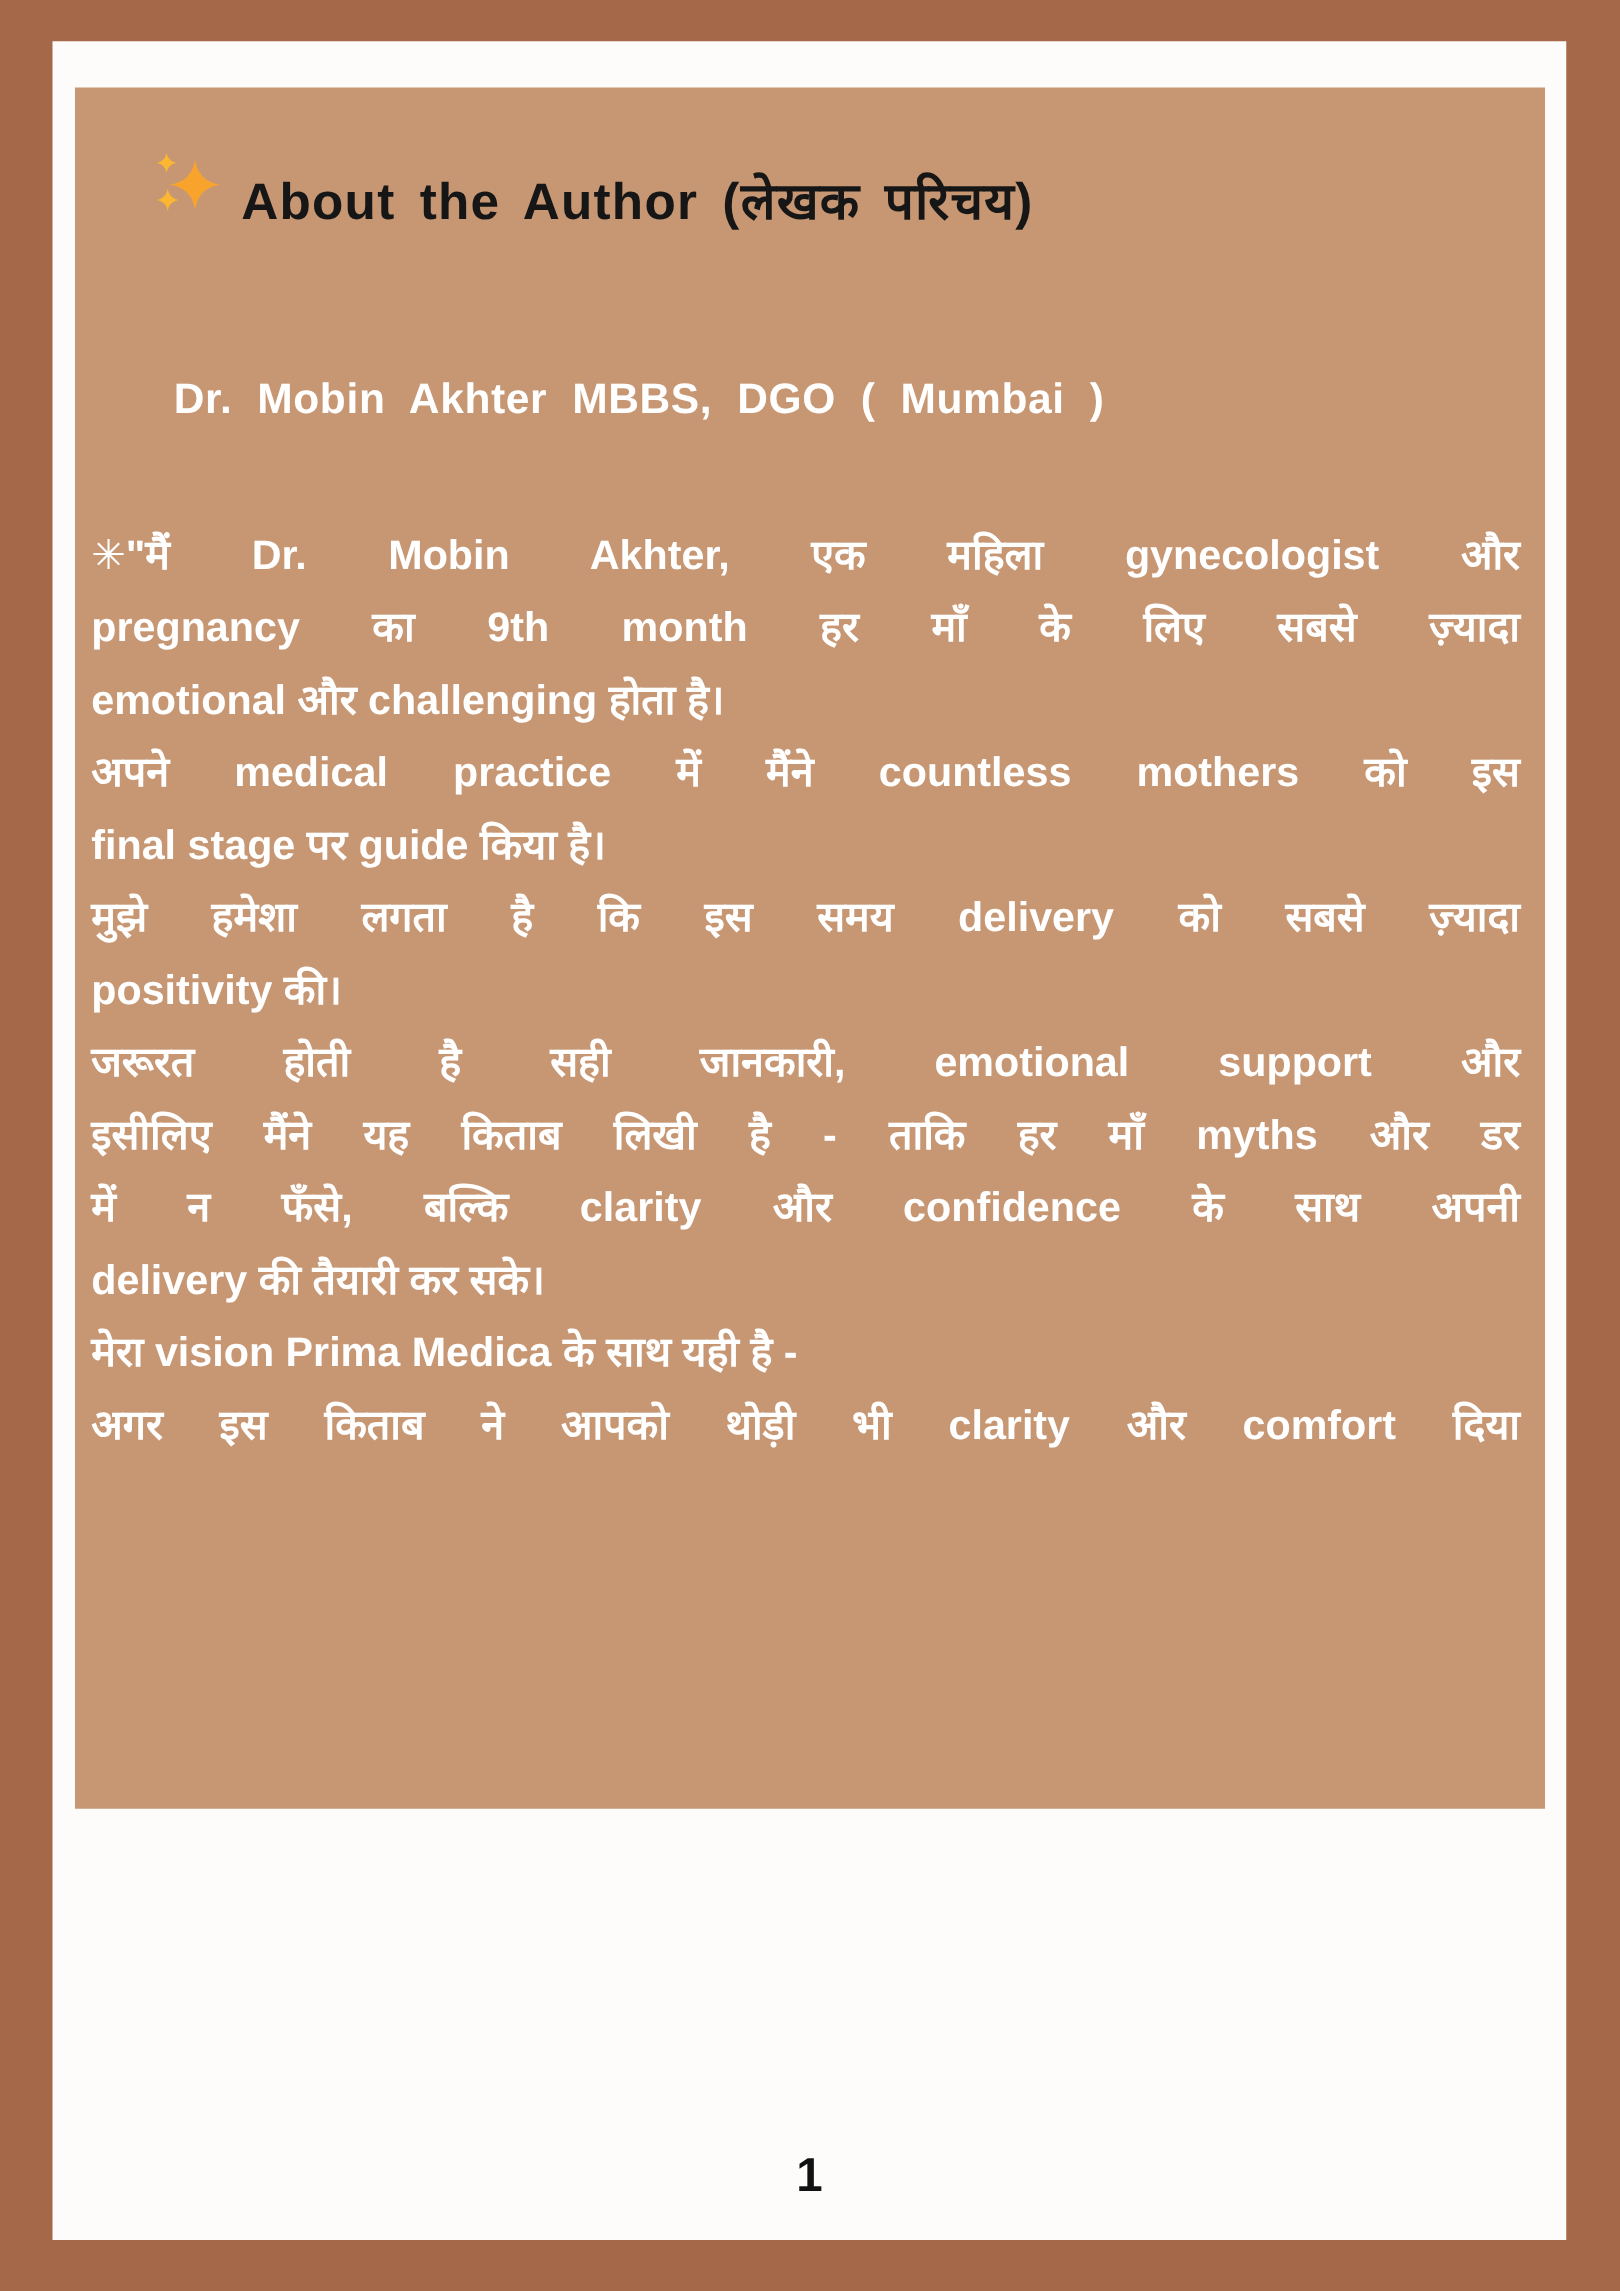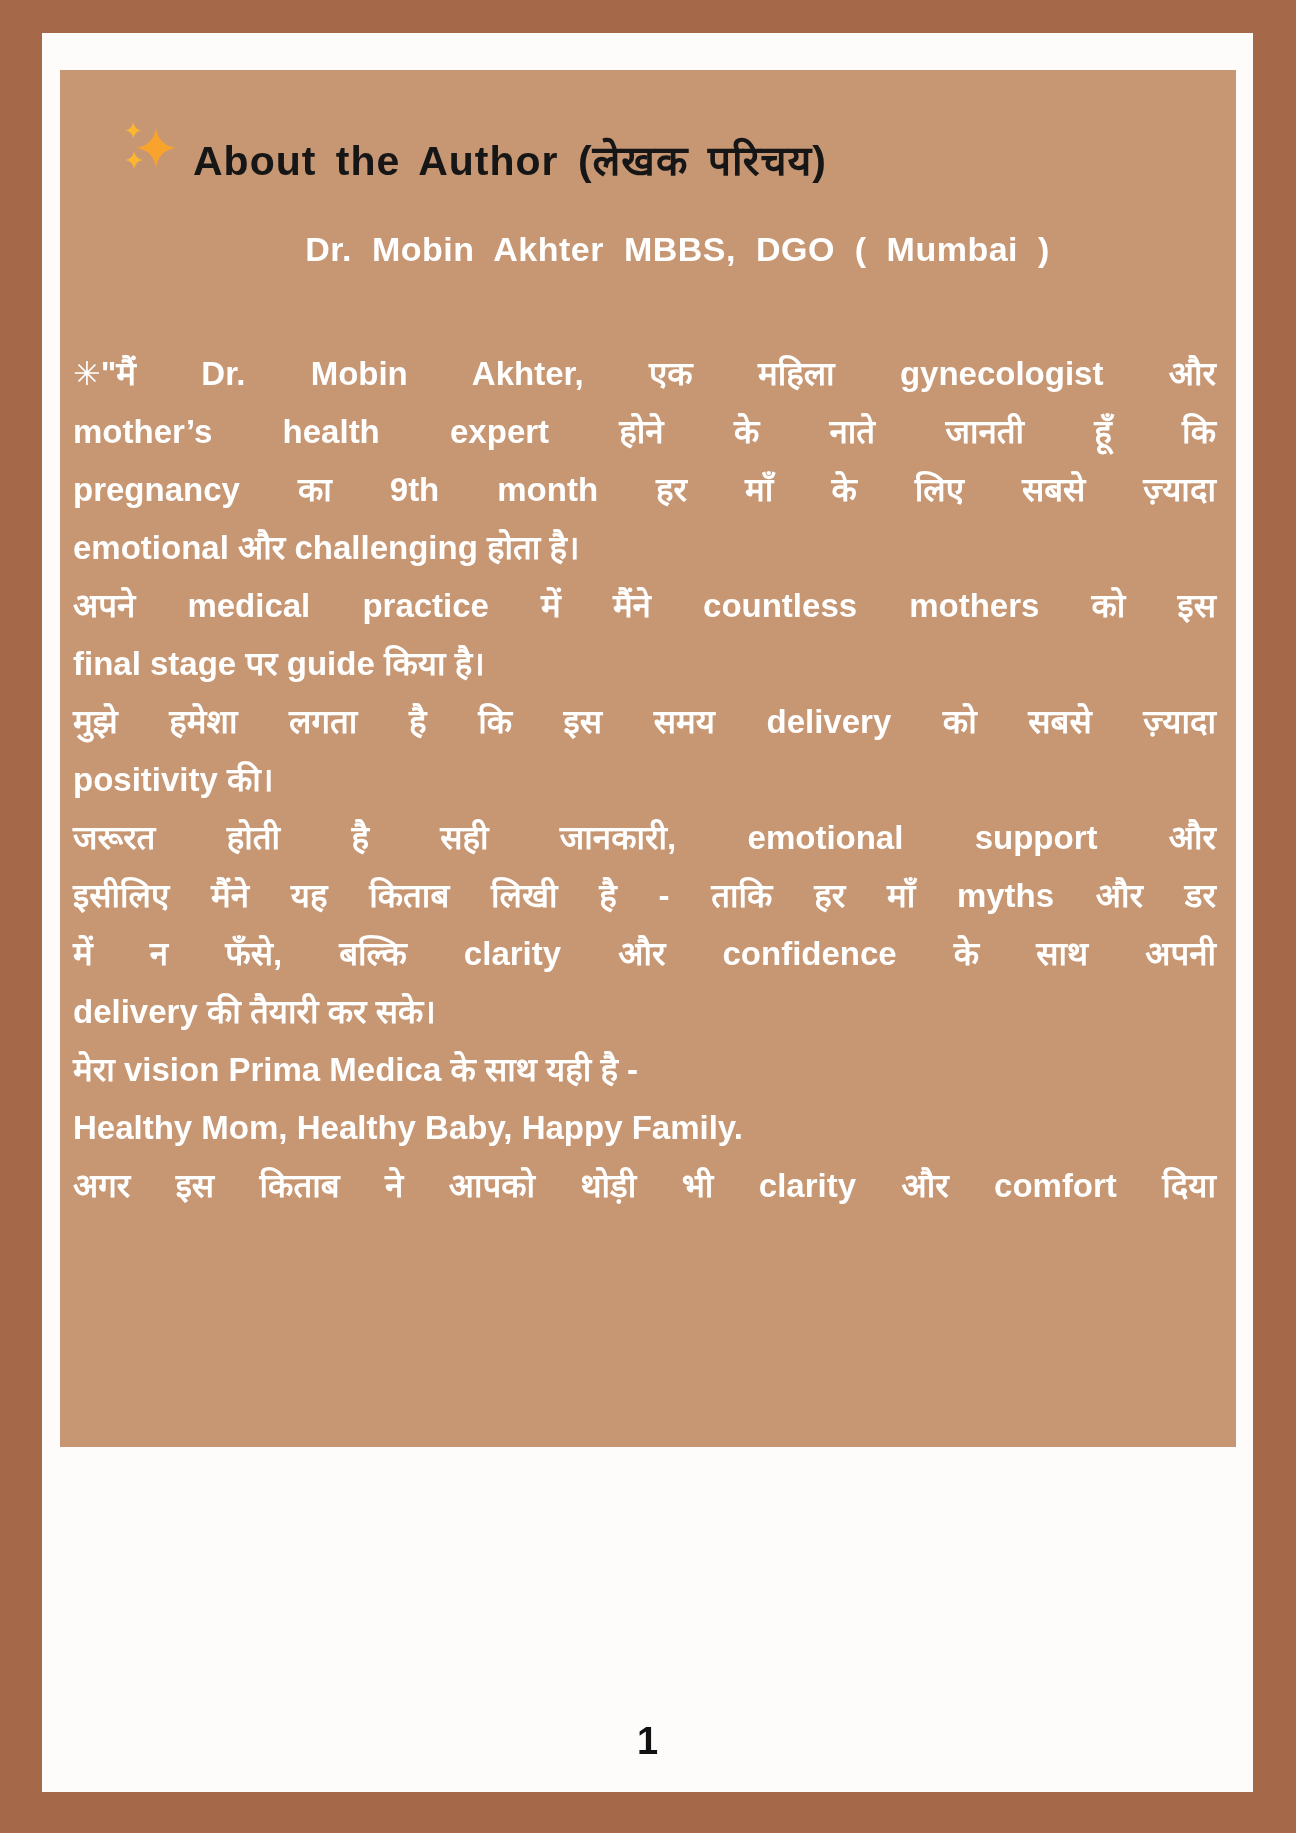--- a/index.html
+++ b/index.html
@@ -42,30 +42,29 @@
     font-size: 41px;
     font-weight: bold;
     color: #161616;
     letter-spacing: 1px;
     word-spacing: 7px;
     line-height: 48px;
     white-space: nowrap;
     margin-top: 30px;
   }
   .subtitle {
-    margin-top: 44px;
+    margin-top: 114px;
     padding-left: 66px;
     font-size: 34px;
     font-weight: bold;
     color: #ffffff;
     letter-spacing: 0.5px;
     word-spacing: 10px;
     line-height: 40px;
     white-space: nowrap;
-    text-align: center;
   }
   .body-text {
     margin-top: 76px;
     color: #ffffff;
     font-weight: bold;
     font-size: 33px;
     line-height: 58px;
   }
   .line {
     text-align: justify;
@@ -101,32 +100,30 @@
         <path fill="#f8a42c" d="M40 11 Q43 31 63 34 Q43 37 40 57 Q37 37 17 34 Q37 31 40 11 Z"></path>
         <path fill="#fbb732" d="M15 38 Q16.5 46.5 25 48 Q16.5 49.5 15 58 Q13.5 49.5 5 48 Q13.5 46.5 15 38 Z"></path>
       </svg>
       <div class="title">About the Author (लेखक परिचय)</div>
     </div>
 
     <div class="subtitle">Dr. Mobin Akhter MBBS, DGO ( Mumbai )</div>
 
     <div class="body-text">
       <div class="line">✳"मैं Dr. Mobin Akhter, एक महिला gynecologist और</div>
-      <div class="line">mother’s health expert होने के नाते जानती हूँ कि</div>
       <div class="line">pregnancy का 9th month हर माँ के लिए सबसे ज़्यादा</div>
       <div class="line end">emotional और challenging होता है।</div>
       <div class="line">अपने medical practice में मैंने countless mothers को इस</div>
       <div class="line end">final stage पर guide किया है।</div>
       <div class="line">मुझे हमेशा लगता है कि इस समय delivery को सबसे ज़्यादा</div>
       <div class="line end">positivity की।</div>
       <div class="line">जरूरत होती है सही जानकारी, emotional support और</div>
       <div class="line">इसीलिए मैंने यह किताब लिखी है - ताकि हर माँ myths और डर</div>
       <div class="line">में न फँसे, बल्कि clarity और confidence के साथ अपनी</div>
       <div class="line end">delivery की तैयारी कर सके।</div>
       <div class="line end">मेरा vision Prima Medica के साथ यही है -</div>
-      <div class="line end">Healthy Mom, Healthy Baby, Happy Family.</div>
       <div class="line">अगर इस किताब ने आपको थोड़ी भी clarity और comfort दिया</div>
     </div>
 
   </div>
 
   <div class="page-number">1</div>
 </div>
 
 </body></html>

